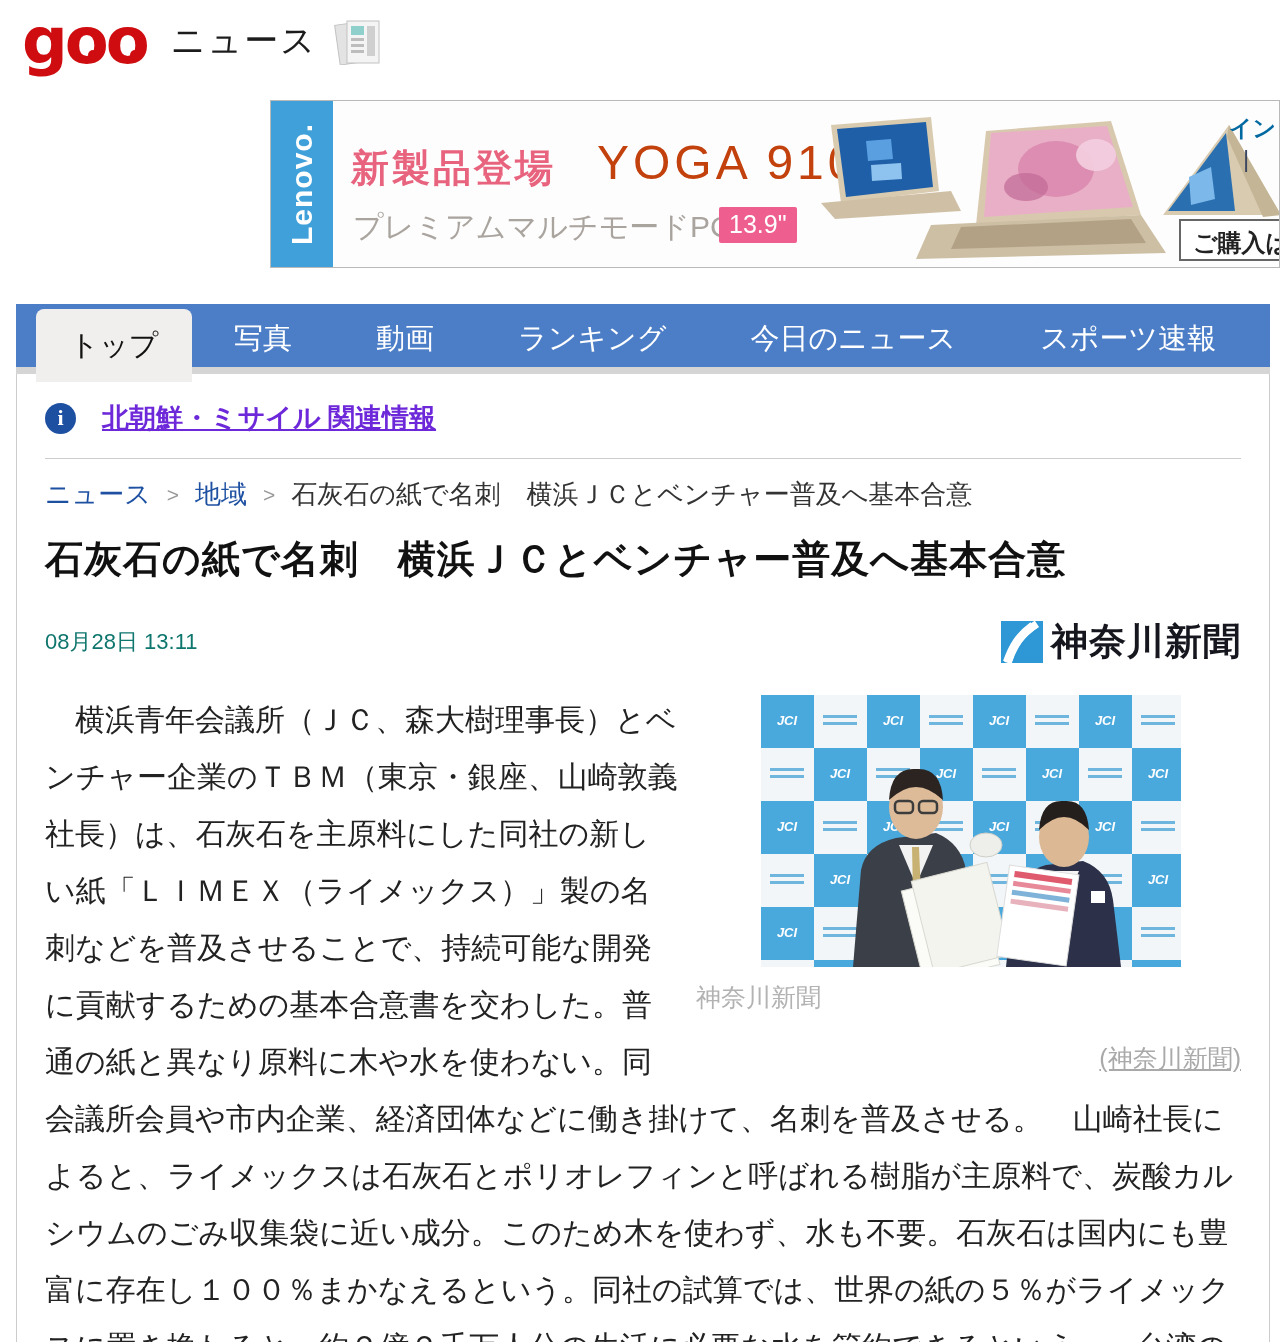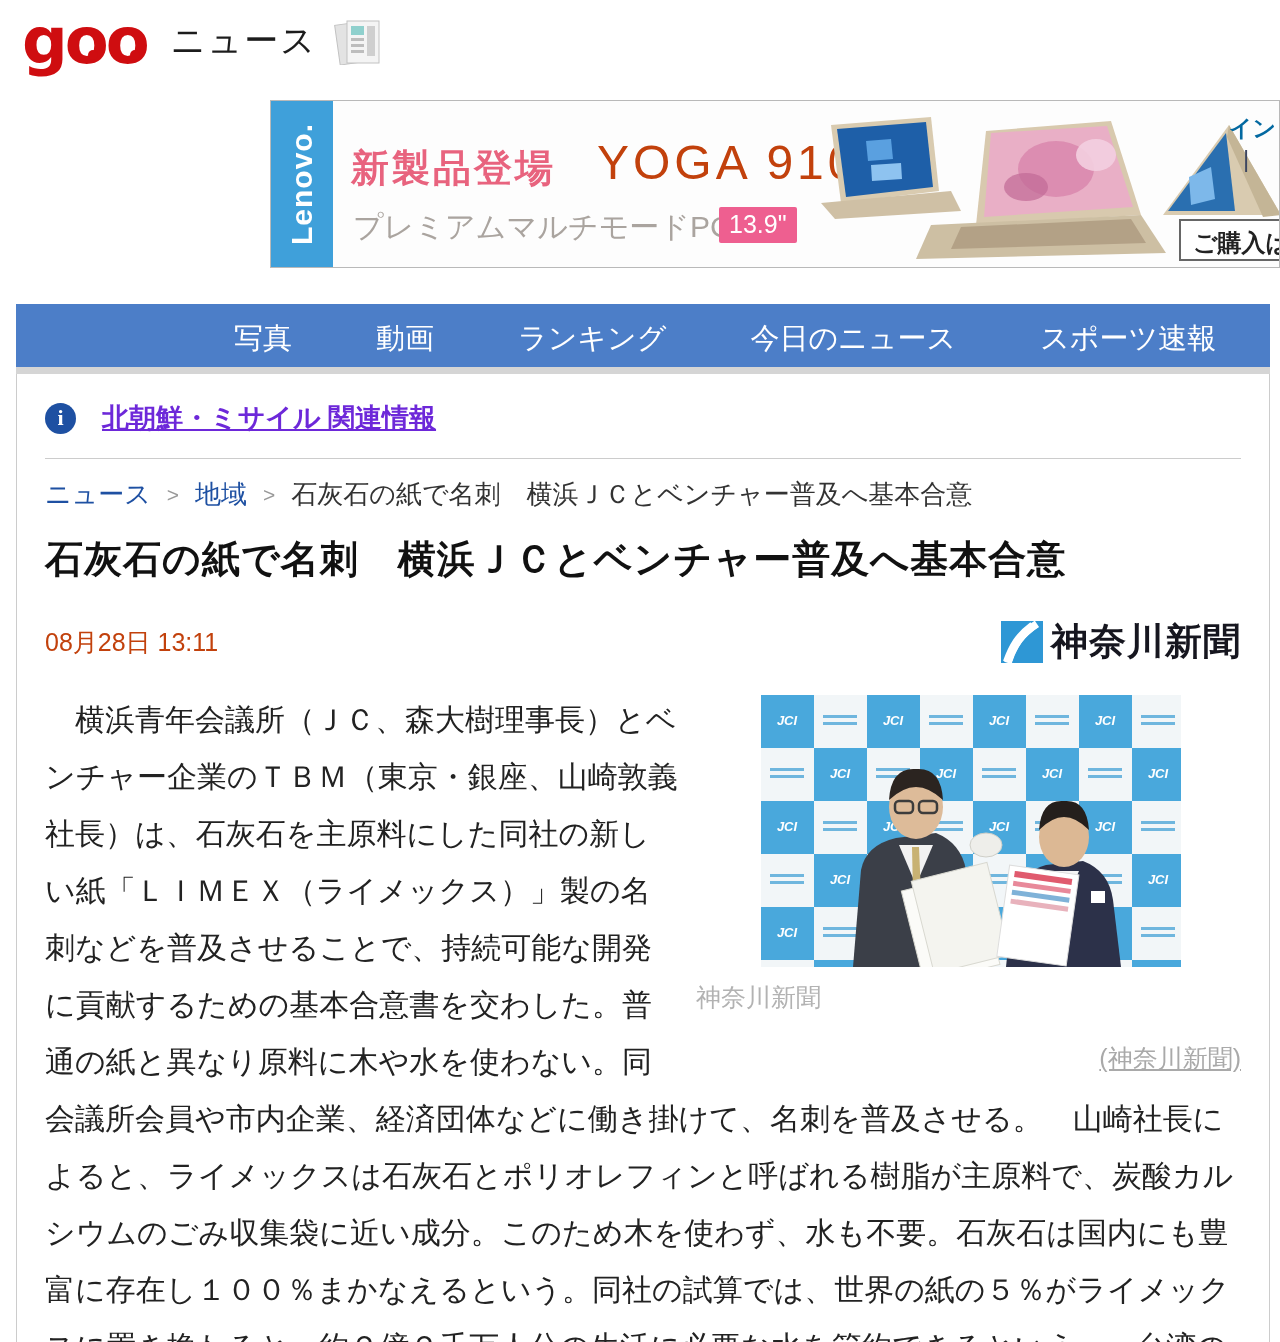--- a/index.html
+++ b/index.html
@@ -48,21 +48,21 @@
   .divider { border:none; border-top:1px solid #ccc; margin-top:22px; }
 
   .breadcrumb { margin-top:18px; font-size:26px; display:flex; align-items:center; }
   .breadcrumb a { color:#1e50a2; text-decoration:none; cursor:pointer; }
   .crumb-sep { color:#999; font-size:21px; margin:0 16px; }
   .crumb-current { color:#333; }
 
   .article-title { margin-top:22px; font-size:38px; font-weight:bold; color:#111; letter-spacing:1px; }
 
   .meta-row { margin-top:32px; display:flex; align-items:center; justify-content:space-between; }
-  .pub-date { color:#c2410c; font-size:25px; }
+  .pub-date { color:#0f766e; font-size:22px; }
   .source-logo { display:flex; align-items:center; }
   .source-logo .name { font-family:"Liberation Serif","DejaVu Serif",serif; font-weight:bold; font-size:37px; color:#16161f; margin-left:8px; letter-spacing:1px; }
 
   .article-body { margin-top:24px; font-size:30px; line-height:57px; color:#222; }
   .photo-figure { float:right; width:545px; margin:4px 0 6px 16px; }
   .photo-figure svg.photo { display:block; margin:0 60px 0 65px; }
   .photo-caption { margin-top:14px; font-size:25px; color:#b2b2b2; line-height:33px; }
   .photo-credit { margin-top:28px; font-size:25px; color:#a9a9a9; text-align:right; line-height:33px; }
   .photo-credit a { color:#a9a9a9; text-decoration:underline; cursor:pointer; }
 </style>
@@ -121,20 +121,21 @@
       <polygon points="378,70 400,60 404,92 380,98" fill="#7db8ea"></polygon>
       <polygon points="418,18 470,108 452,110 416,30" fill="#c4b596"></polygon>
     </svg>
   </div>
   <div class="ad-right-txt">イン</div>
   <div class="ad-right-txt2">|</div>
   <button class="ad-cta">ご購入はレノ</button>
 </div>
 
 <nav class="main-nav">
+  <div class="nav-tab-active">トップ</div>
   <ul class="nav-items">
     <li>写真</li>
     <li>動画</li>
     <li>ランキング</li>
     <li>今日のニュース</li>
     <li>スポーツ速報</li>
   </ul>
 </nav>
 
 <main class="content">

